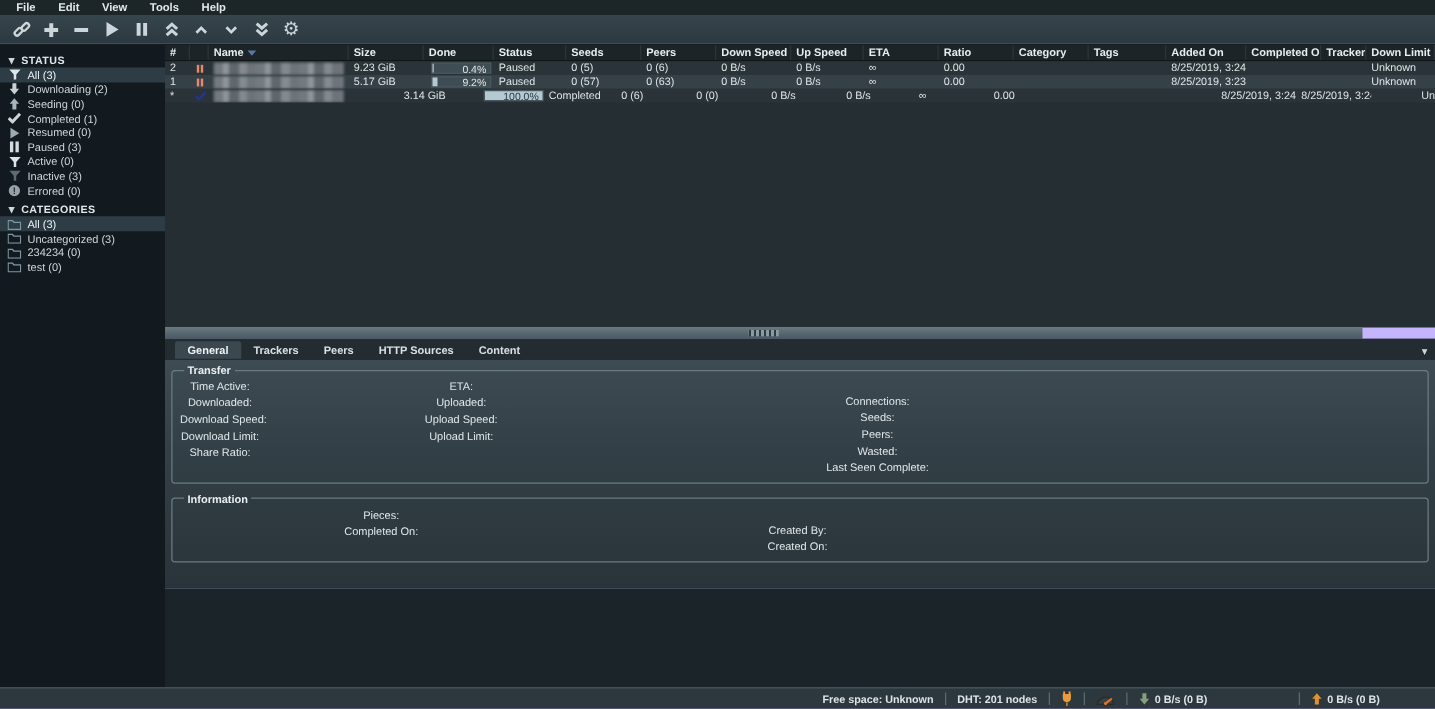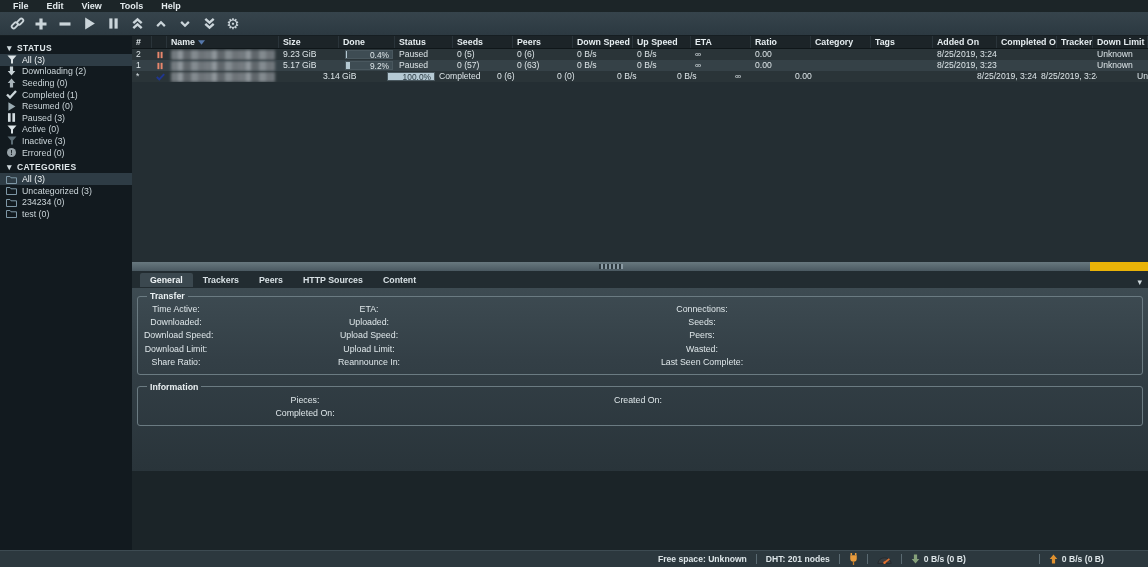--- a/index.html
+++ b/index.html
@@ -1,18 +1,18 @@
 <!DOCTYPE html>
 <html><head>
 <meta charset="utf-8">
 <style>
   * { margin:0; padding:0; box-sizing:border-box; }
   html,body { width:1148px; height:567px; overflow:hidden; background:#1d2529;
     font-family:"Liberation Sans", sans-serif; color:#d9e2e6; }
-  .app { width:1148px; height:567px; display:flex; flex-direction:column; background:#eab308; }
+  .app { width:1148px; height:567px; display:flex; flex-direction:column; background:#c4b5fd; }
 
   
   .menubar { height:12px; background:#1c2528; display:flex; align-items:center; padding-left:4px; flex:0 0 auto; }
   .menu-item { font-size:9px; font-weight:bold; color:#e2e9ec; padding:0 9px; cursor:default; }
 
   
   .toolbar { height:24px; flex:0 0 auto; background:linear-gradient(#36444c,#2c3941);
     display:flex; align-items:center; padding:0 6px; border-bottom:1px solid #161e22; }
   .tbicon { width:22px; height:18px; display:inline-flex; align-items:center; justify-content:center;
     color:#cbd5da; margin-right:2px; }
@@ -79,21 +79,21 @@
   .tabbar { height:17px; display:flex; align-items:center; background:#222c31; padding-left:8px; flex:0 0 auto; }
   .tab { font-size:8.8px; font-weight:bold; color:#d7e0e4; padding:2px 10px; cursor:pointer; border-radius:2px 2px 0 0; }
   .tab.active { background:#3b484f; color:#f0f5f7; }
   .tab-caret { margin-left:auto; margin-right:6px; color:#cfd9dd; cursor:pointer; }
   fieldset { border:1px solid #6b7b82; border-radius:3px; margin:3px 5px 4px 5px; padding:2px 6px 5px 6px; }
   legend { font-size:8.8px; font-weight:bold; color:#eaf0f2; padding:0 3px; margin-left:3px; }
   .fs-cols { display:flex; }
   .fs-col { display:flex; flex-direction:column; }
   .fs-col1 { width:64px; }
   .fs-col2 { width:322px; }
-  .fs-col3 { width:344px; }
+  .fs-col3 { width:344px;margin-top:12px; }
   .fs-label { font-size:8.8px; color:#dfe7ea; text-align:center; height:13.2px; line-height:13.2px; white-space:nowrap; }
 
   .bottom-filler { flex:1; background:#1b2428; }
 
   
   .statusbar { height:17px; flex:0 0 auto; background:#2c383e; border-top:1px solid #3d4b52;
     display:flex; align-items:center; font-size:8.6px; font-weight:bold; color:#dde5e8; }
   .sb-item { display:flex; align-items:center; gap:4px; white-space:nowrap; }
   .sb-sep { width:1px; height:10px; background:#5a6a72; margin:0 9px; }
   .sb-first { margin-left:658px; }
@@ -480,39 +480,39 @@
                 <div class="fs-label">Downloaded:</div>
                 <div class="fs-label">Download Speed:</div>
                 <div class="fs-label">Download Limit:</div>
                 <div class="fs-label">Share Ratio:</div>
               </div>
               <div class="fs-col fs-col2">
                 <div class="fs-label">ETA:</div>
                 <div class="fs-label">Uploaded:</div>
                 <div class="fs-label">Upload Speed:</div>
                 <div class="fs-label">Upload Limit:</div>
-                <div class="fs-label">Reannounce In:</div>
               </div>
               <div class="fs-col fs-col3">
                 <div class="fs-label">Connections:</div>
                 <div class="fs-label">Seeds:</div>
                 <div class="fs-label">Peers:</div>
                 <div class="fs-label">Wasted:</div>
                 <div class="fs-label">Last Seen Complete:</div>
               </div>
             </div>
         </fieldset>
         <fieldset>
           <legend>Information</legend>
           <div class="fs-cols" id="fs-information">
               <div class="fs-col fs-col2">
                 <div class="fs-label">Pieces:</div>
                 <div class="fs-label">Completed On:</div>
               </div>
               <div class="fs-col fs-col3">
+                <div class="fs-label">Created By:</div>
                 <div class="fs-label">Created On:</div>
               </div>
             </div>
         </fieldset>
       </div>
 
       <div class="bottom-filler"></div>
     </div>
   </div>
 

